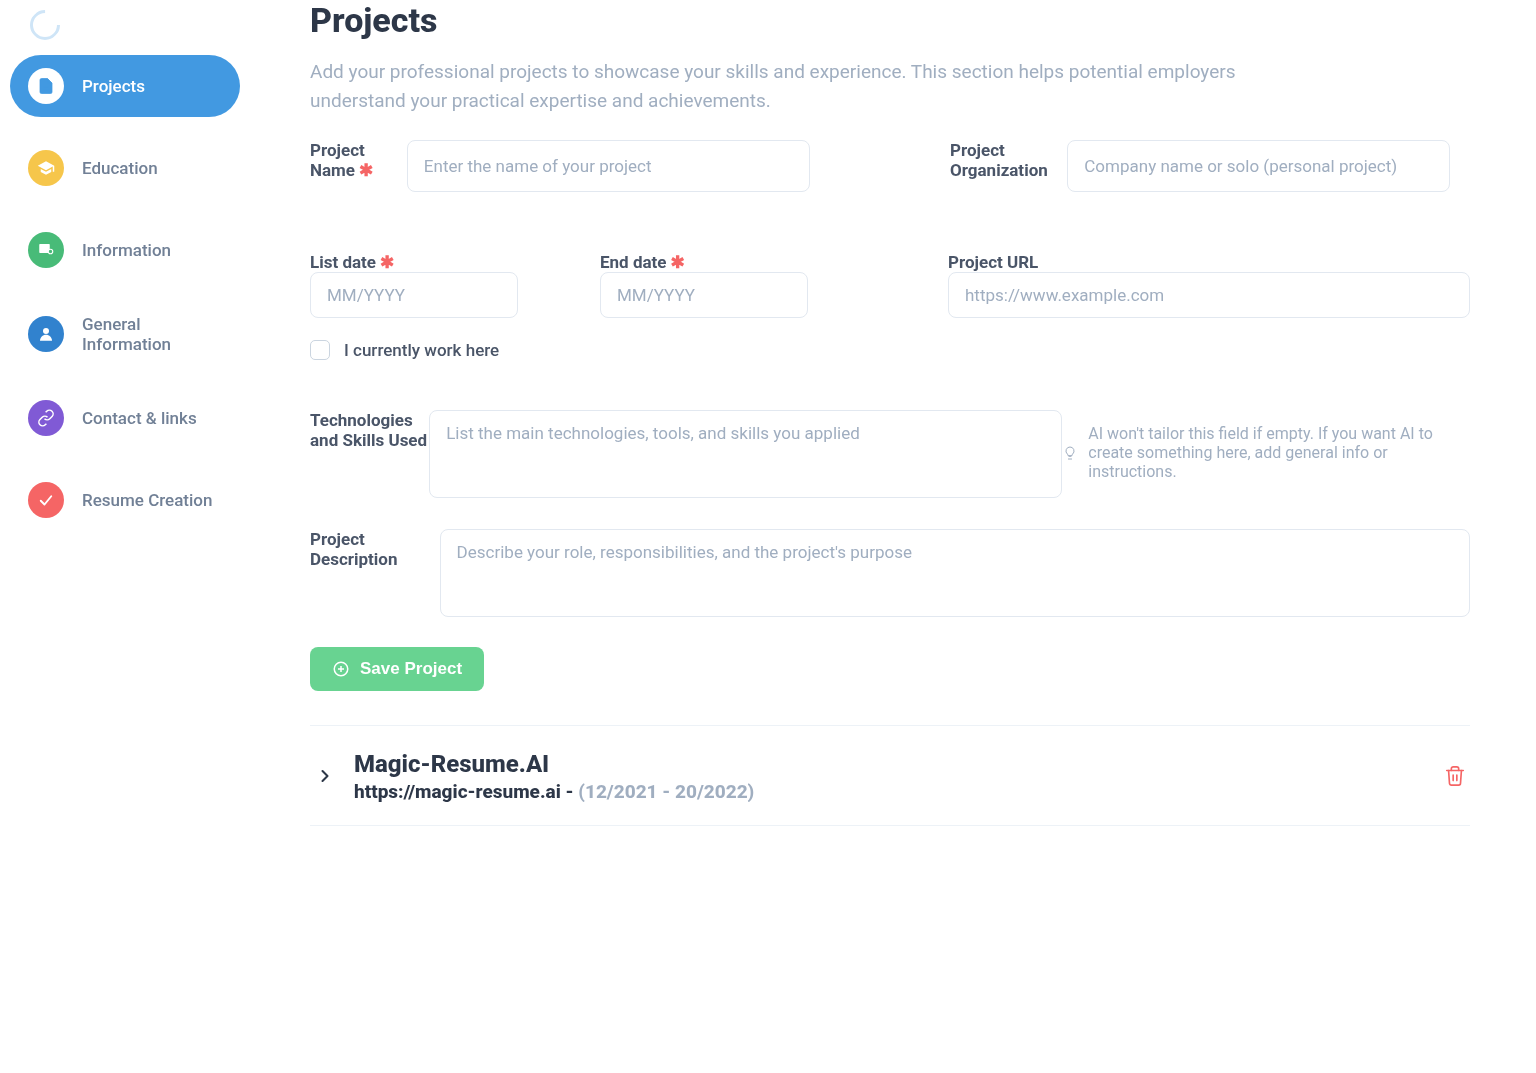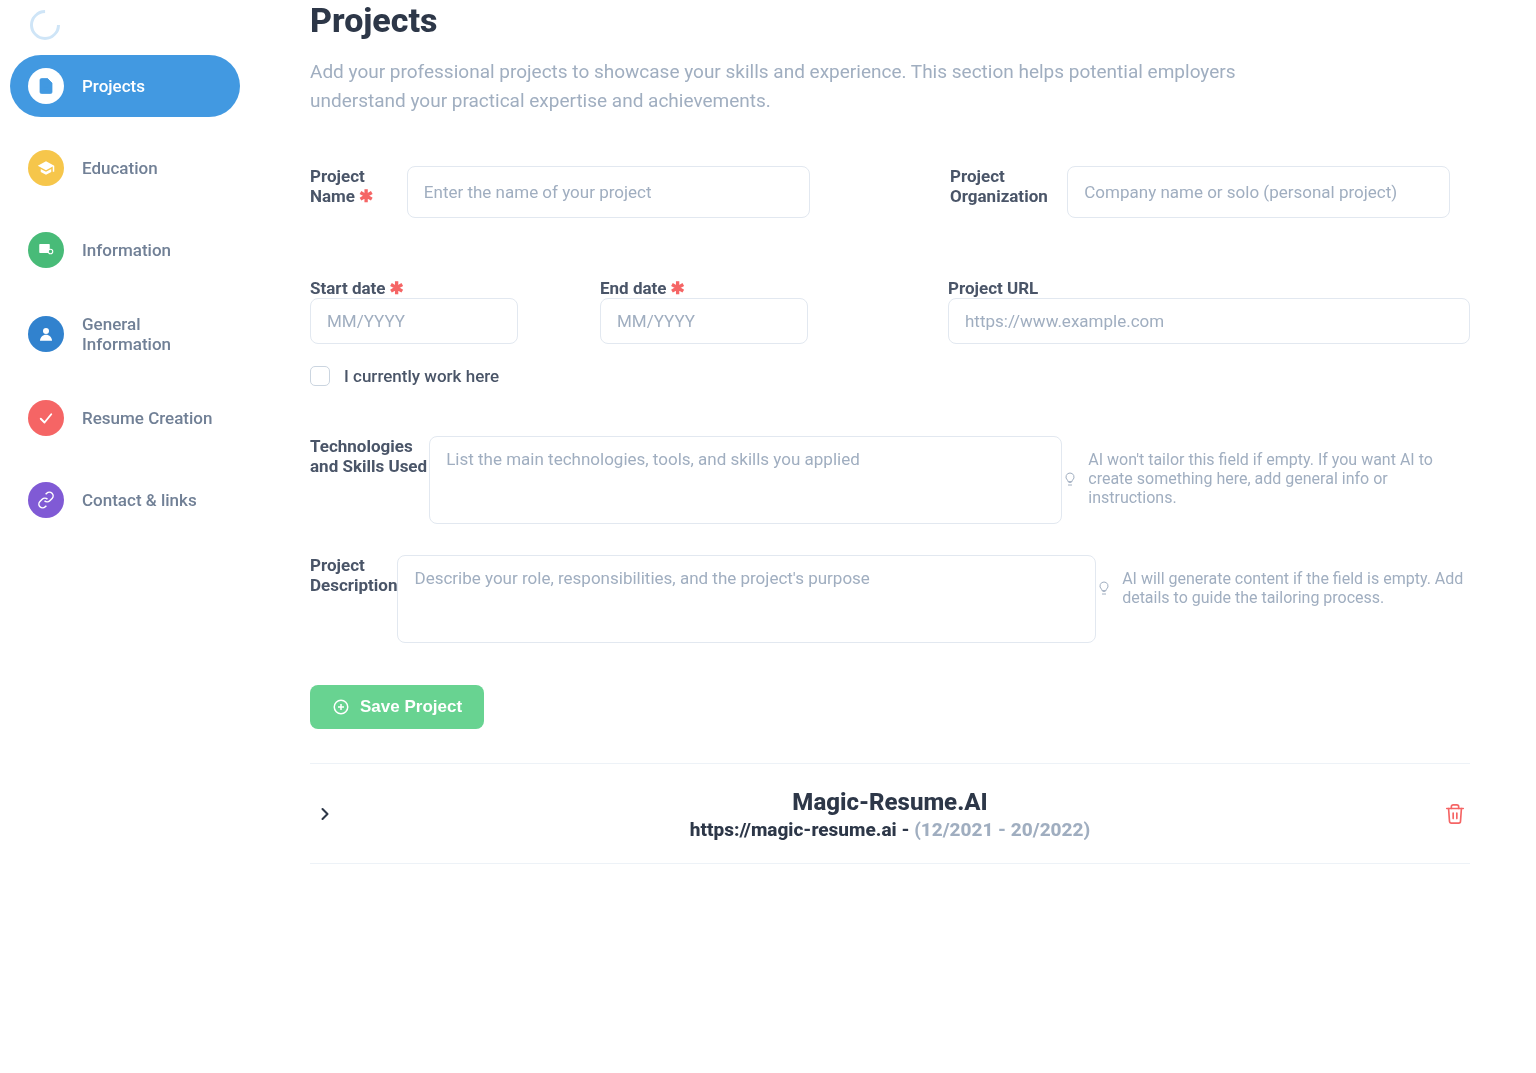--- a/index.html
+++ b/index.html
@@ -73,21 +73,21 @@
   h1 {
     font-size: 34px;
     font-weight: 800;
     color: #2d3748;
     margin-bottom: 18px;
   }
   .subtitle {
     font-size: 19px;
     color: #a0aec0;
     line-height: 1.5;
-    margin-bottom: 51px;
+    margin-bottom: 25px;
     max-width: 1020px;
   }
   .form-row {
     display: flex;
     gap: 140px;
     margin-bottom: 10px;
   }
   .form-group { flex: 1; display: flex; }
   .form-label {
     font-size: 17px;
@@ -150,21 +150,21 @@
   }
   .save-btn svg { width: 18px; height: 18px; }
   .divider { border: none; border-top: 1px solid #edf2f7; margin: 0; }
   .saved-item {
     display: flex;
     align-items: center;
     padding: 22px 4px;
     gap: 18px;
   }
   .chevron { width: 22px; height: 22px; cursor: pointer; flex-shrink:0; display:flex; align-items:center; justify-content:center;}
-  .saved-text { flex: 1; text-align: center; }
+  .saved-text { flex: 1; }
   .saved-title { font-size: 24px; font-weight: 800; color: #2d3748; line-height: 1.35; }
   .saved-sub { font-size: 19px; font-weight: 800; color: #2d3748; }
   .saved-dates { color: #a0aec0; font-weight: 800; }
   .trash { width: 22px; height: 22px; cursor: pointer; }
   .trash svg { stroke: #f56565; }
 </style>
 </head>
 <body>
 
 <div class="app">
@@ -206,58 +206,58 @@
       <span class="icon-circle icon-general">
         <svg viewBox="0 0 24 24" fill="#fff">
             <circle cx="12" cy="8" r="4"></circle>
             <path d="M4 21c0-4.4 3.6-8 8-8s8 3.6 8 8"></path>
           </svg>
       </span>
       <span class="label">General Information</span>
     </div>
 
     <div class="sidebar-item">
-      <span class="icon-circle icon-resume">
-        <svg viewBox="0 0 24 24" fill="none" stroke="#fff" stroke-width="2.5" stroke-linecap="round" stroke-linejoin="round">
-            <polyline points="5 13 10 18 19 7"></polyline>
-          </svg>
-      </span>
-      <span class="label">Resume Creation</span>
-    </div>
-
-    <div class="sidebar-item">
       <span class="icon-circle icon-contact">
         <svg viewBox="0 0 24 24" fill="none" stroke="#fff" stroke-width="2">
             <path d="M10 13a5 5 0 0 0 7.07 0l3-3a5 5 0 0 0-7.07-7.07l-1.5 1.5"></path>
             <path d="M14 11a5 5 0 0 0-7.07 0l-3 3a5 5 0 0 0 7.07 7.07l1.5-1.5"></path>
           </svg>
       </span>
       <span class="label">Contact &amp; links</span>
     </div>
+
+    <div class="sidebar-item">
+      <span class="icon-circle icon-resume">
+        <svg viewBox="0 0 24 24" fill="none" stroke="#fff" stroke-width="2.5" stroke-linecap="round" stroke-linejoin="round">
+            <polyline points="5 13 10 18 19 7"></polyline>
+          </svg>
+      </span>
+      <span class="label">Resume Creation</span>
+    </div>
   </nav>
 
   <main class="main">
     <h1>Projects</h1>
     <p class="subtitle">Add your professional projects to showcase your skills and experience. This section helps potential employers understand your practical expertise and achievements.</p>
 
     <div class="form-row">
       <div class="form-group" style="max-width:500px;">
         <label class="form-label"><span>Project Name</span><span class="required">✱</span></label>
         <input class="text-input" placeholder="Enter the name of your project" style="">
       </div>
       <div class="form-group" style="max-width:500px;">
         <label class="form-label">Project Organization</label>
         <input class="text-input" placeholder="Company name or solo (personal project)" style="">
       </div>
     </div>
 
     <div class="date-row">
       <div class="date-pair">
         <div class="date-group">
-          <label class="form-label"><span>Start date</span><span class="required">✱</span></label>
+          <label class="form-label"><span>List date</span><span class="required">✱</span></label>
           <input class="text-input" placeholder="MM/YYYY" style="">
         </div>
         <div class="date-group">
           <label class="form-label"><span>End date</span><span class="required">✱</span></label>
           <input class="text-input" placeholder="MM/YYYY" style="">
         </div>
       </div>
       <div class="url-group">
         <label class="form-label">Project URL</label>
         <input class="text-input" placeholder="https://www.example.com" style="">
@@ -276,26 +276,20 @@
         <svg viewBox="0 0 24 24" fill="none" stroke="currentColor" stroke-width="1.5">
             <path d="M9 21h6M10 17h4M12 3a6 6 0 0 0-4 10.5c.7.8 1 1.5 1 2.5h6c0-1 .3-1.7 1-2.5A6 6 0 0 0 12 3z"></path>
           </svg>
         <span>AI won't tailor this field if empty. If you want AI to create something here, add general info or instructions.</span>
       </div>
     </div>
 
     <div class="form-group">
       <label class="form-label">Project Description</label>
       <textarea class="text-area" placeholder="Describe your role, responsibilities, and the project's purpose" style=""></textarea>
-      <div class="hint-row">
-        <svg viewBox="0 0 24 24" fill="none" stroke="currentColor" stroke-width="1.5">
-            <path d="M9 21h6M10 17h4M12 3a6 6 0 0 0-4 10.5c.7.8 1 1.5 1 2.5h6c0-1 .3-1.7 1-2.5A6 6 0 0 0 12 3z"></path>
-          </svg>
-        <span>AI will generate content if the field is empty. Add details to guide the tailoring process.</span>
-      </div>
     </div>
 
     <div class="save-row">
       <button class="save-btn">
         <svg viewBox="0 0 24 24" fill="none" stroke="#fff" stroke-width="2">
             <circle cx="12" cy="12" r="9"></circle>
             <path d="M12 8v8M8 12h8"></path>
           </svg>
         <span>Save Project</span>
       </button>

